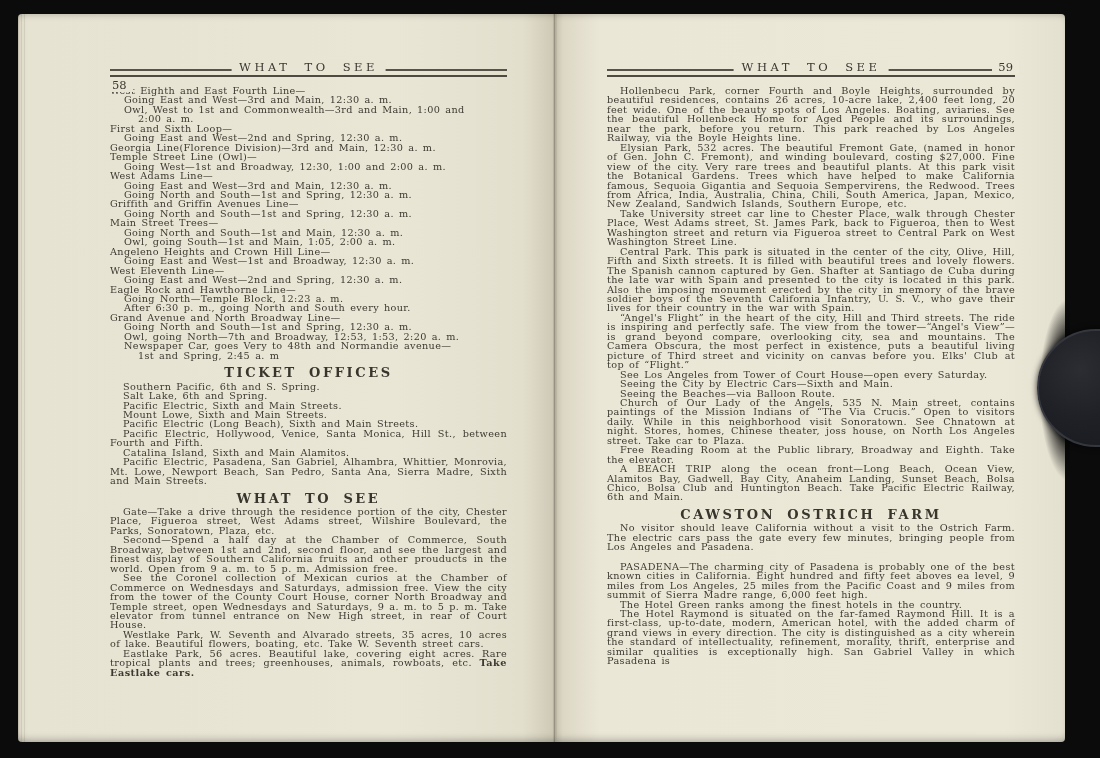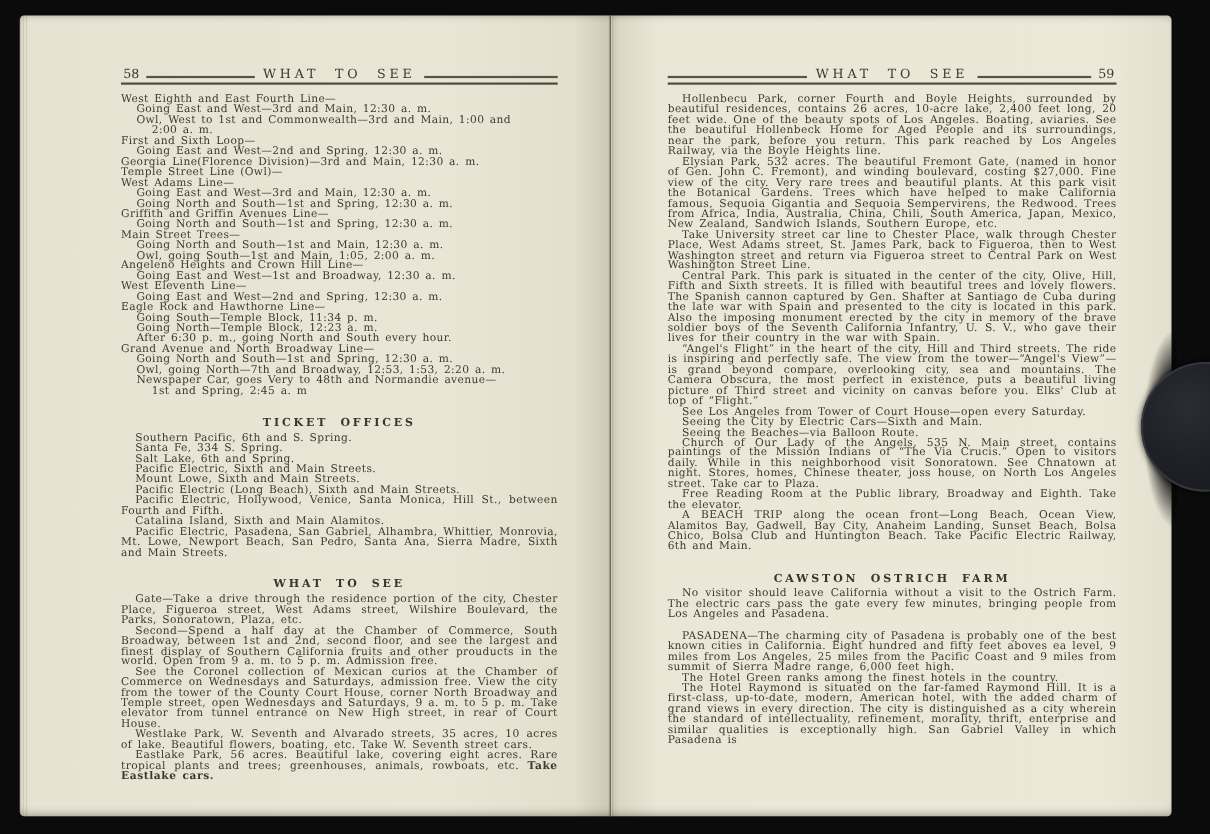--- a/index.html
+++ b/index.html
@@ -50,33 +50,33 @@
   .running-header .botline{
     position:absolute;left:0;right:0;top:15px;height:1.5px;background:#4d4a42;
   }
   .rh-title{
     position:absolute;left:50%;transform:translateX(-50%);top:0;
     padding:0 8px;letter-spacing:3.5px;word-spacing:7px;white-space:nowrap;
   }
   .page-left .rh-title{background:#e9e5d5;}
   .page-right .rh-title{background:#ebe7d7;}
   .rh-num{position:absolute;top:0;padding:0 6px;}
-  .rh-num.left{left:-4px;background:#e8e4d4;}
+  .rh-num.left{left:-4px;background:#e8e4d4;margin-top:18px;}
   .rh-num.right{right:-4px;background:#ece8d8;}
 
   .bodytext{font-size:9.7px;line-height:9.45px;letter-spacing:.35px;word-spacing:1.6px;}
   .route-line{text-align:left;white-space:nowrap;}
   .ind1{padding-left:14px;}
   .ind2{padding-left:28px;}
   .para{text-align:justify;text-indent:13px;}
   .para b{font-weight:700;letter-spacing:.5px;}
   .section-heading{
-    text-align:center;font-weight:700;font-size:10px;
+    text-align:center;font-weight:700;font-size:13px;
     letter-spacing:2.6px;word-spacing:5px;color:#38352d;
-    margin:20px 0 4px 0;
+    margin:8px 0 4px 0;
   }
   .pasadena-block{margin-top:10px;}
 
   
   .thumb-circle{
     position:absolute;left:1037px;top:329px;width:118px;height:118px;border-radius:50%;
     background:radial-gradient(circle at 36% 34%,#2c2d33 0%,#202127 45%,#17181c 100%);
     border:2px solid #35373e;box-sizing:border-box;
     box-shadow:0 0 6px rgba(0,0,0,.8);
   }
@@ -103,46 +103,45 @@
       <div class="bodytext">
         <div>
             <div class="route-line">West Eighth and East Fourth Line—</div>
             <div class="route-line ind1">Going East and West—3rd and Main, 12:30 a. m.</div>
             <div class="route-line ind1">Owl, West to 1st and Commonwealth—3rd and Main, 1:00 and</div>
             <div class="route-line ind2">2:00 a. m.</div>
             <div class="route-line">First and Sixth Loop—</div>
             <div class="route-line ind1">Going East and West—2nd and Spring, 12:30 a. m.</div>
             <div class="route-line">Georgia Line(Florence Division)—3rd and Main, 12:30 a. m.</div>
             <div class="route-line">Temple Street Line (Owl)—</div>
+            <div class="route-line ind1">Going West—1st and Broadway, 12:30, 1:00 and 2:00 a. m.</div>
             <div class="route-line">West Adams Line—</div>
             <div class="route-line ind1">Going East and West—3rd and Main, 12:30 a. m.</div>
             <div class="route-line ind1">Going North and South—1st and Spring, 12:30 a. m.</div>
             <div class="route-line">Griffith and Griffin Avenues Line—</div>
             <div class="route-line ind1">Going North and South—1st and Spring, 12:30 a. m.</div>
             <div class="route-line">Main Street Trees—</div>
             <div class="route-line ind1">Going North and South—1st and Main, 12:30 a. m.</div>
             <div class="route-line ind1">Owl, going South—1st and Main, 1:05, 2:00 a. m.</div>
             <div class="route-line">Angeleno Heights and Crown Hill Line—</div>
             <div class="route-line ind1">Going East and West—1st and Broadway, 12:30 a. m.</div>
             <div class="route-line">West Eleventh Line—</div>
             <div class="route-line ind1">Going East and West—2nd and Spring, 12:30 a. m.</div>
             <div class="route-line">Eagle Rock and Hawthorne Line—</div>
-            <div class="route-line ind1">Going South—Temple Block, 11:34 p. m.</div>
             <div class="route-line ind1">Going North—Temple Block, 12:23 a. m.</div>
             <div class="route-line ind1">After 6:30 p. m., going North and South every hour.</div>
             <div class="route-line">Grand Avenue and North Broadway Line—</div>
             <div class="route-line ind1">Going North and South—1st and Spring, 12:30 a. m.</div>
             <div class="route-line ind1">Owl, going North—7th and Broadway, 12:53, 1:53, 2:20 a. m.</div>
             <div class="route-line ind1">Newspaper Car, goes Very to 48th and Normandie avenue—</div>
             <div class="route-line ind2">1st and Spring, 2:45 a. m</div>
           </div>
         <div class="section-heading">TICKET OFFICES</div>
         <div>
             <div class="para">Southern Pacific, 6th and S. Spring.</div>
-            <div class="para">Santa Fe, 334 S. Spring.</div>
             <div class="para">Salt Lake, 6th and Spring.</div>
             <div class="para">Pacific Electric, Sixth and Main Streets.</div>
             <div class="para">Mount Lowe, Sixth and Main Streets.</div>
             <div class="para">Pacific Electric (Long Beach), Sixth and Main Streets.</div>
             <div class="para">Pacific Electric, Hollywood, Venice, Santa Monica, Hill St., between Fourth and Fifth.</div>
             <div class="para">Catalina Island, Sixth and Main Alamitos.</div>
             <div class="para">Pacific Electric, Pasadena, San Gabriel, Alhambra, Whittier, Monrovia, Mt. Lowe, Newport Beach, San Pedro, Santa Ana, Sierra Madre, Sixth and Main Streets.</div>
           </div>
         <div class="section-heading">WHAT TO SEE</div>
         <div>

